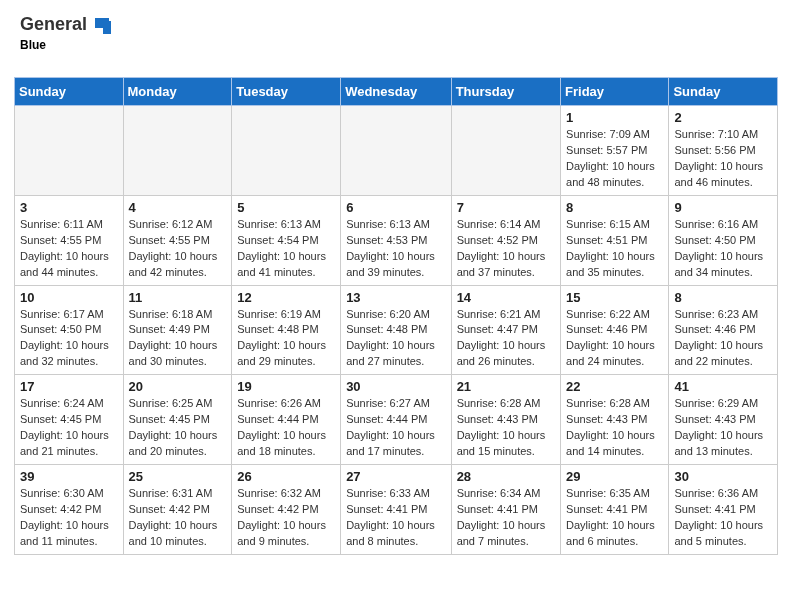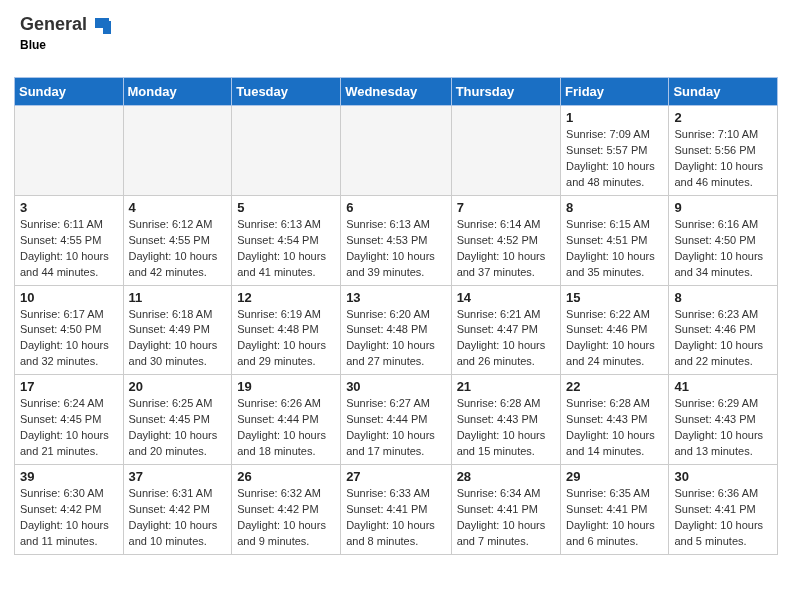--- a/index.html
+++ b/index.html
@@ -226,21 +226,21 @@
             <div class="day-num">41</div>
             <div class="day-detail">Sunrise: 6:29 AM<br>Sunset: 4:43 PM<br>Daylight: 10 hours and 13 minutes.</div>
           </td>
         </tr>
         <tr>
           <td>
             <div class="day-num">39</div>
             <div class="day-detail">Sunrise: 6:30 AM<br>Sunset: 4:42 PM<br>Daylight: 10 hours and 11 minutes.</div>
           </td>
           <td>
-            <div class="day-num">37</div>
+            <div class="day-num">25</div>
             <div class="day-detail">Sunrise: 6:31 AM<br>Sunset: 4:42 PM<br>Daylight: 10 hours and 10 minutes.</div>
           </td>
           <td>
             <div class="day-num">26</div>
             <div class="day-detail">Sunrise: 6:32 AM<br>Sunset: 4:42 PM<br>Daylight: 10 hours and 9 minutes.</div>
           </td>
           <td>
             <div class="day-num">27</div>
             <div class="day-detail">Sunrise: 6:33 AM<br>Sunset: 4:41 PM<br>Daylight: 10 hours and 8 minutes.</div>
           </td>

